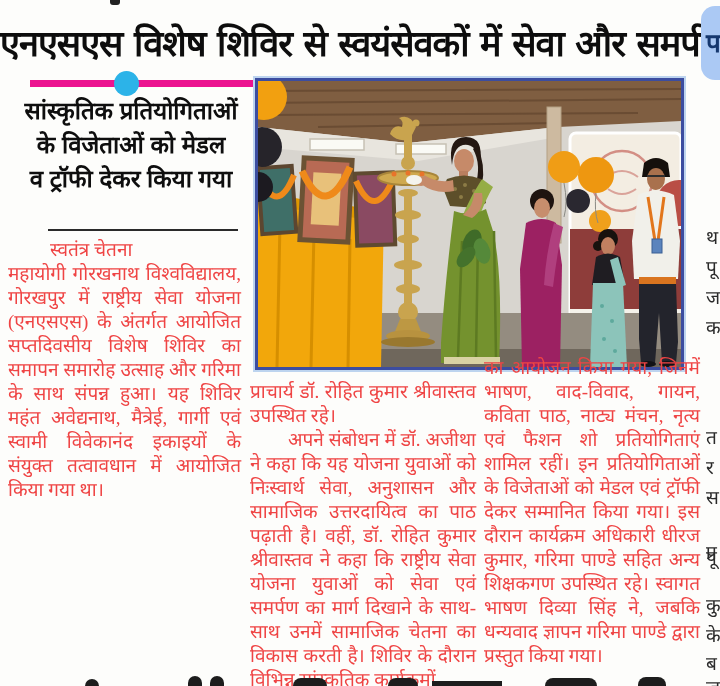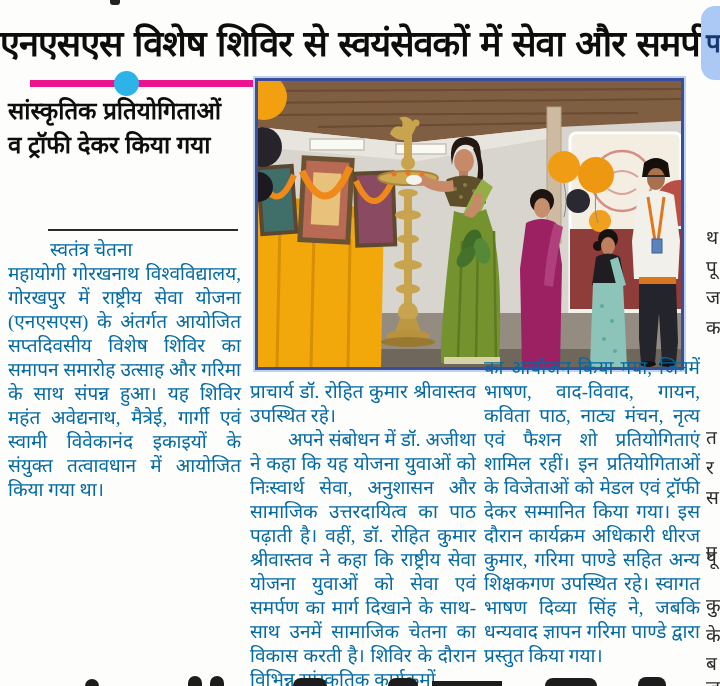--- a/index.html
+++ b/index.html
@@ -17,28 +17,28 @@
   
   .corner-tab{
     position:absolute;left:701px;top:6px;width:30px;height:74px;
     background:#abc9f4;border-radius:14px 0 0 14px;
   }
   .corner-tab span{position:absolute;left:5px;top:18px;font-size:26px;font-weight:700;color:#16386e;}
   
   .accent-bar{position:absolute;left:30px;top:80px;width:223px;height:7px;background:#ec1390;}
   .accent-dot{position:absolute;left:114px;top:71px;width:25px;height:25px;border-radius:50%;background:#2cb3e8;}
   .subheadline{
-    position:absolute;left:8px;top:94px;width:246px;text-align:left;
+    position:absolute;left:8px;top:94px;width:246px;text-align:center;
     font-size:24px;line-height:34px;font-weight:700;color:#0e0e0e;
   }
   .subheadline div{white-space:nowrap;}
   .col-rule{position:absolute;left:48px;top:229px;width:190px;height:2px;background:#2a2a2a;}
   
   .bodycol{
-    position:absolute;font-size:19px;line-height:24px;color:#0369a1;
+    position:absolute;font-size:19px;line-height:24px;color:#ef4444;
     text-align:justify;font-family:"Liberation Serif", serif;
   }
   .col1{left:8px;top:238px;width:233px;}
   .col2{left:250px;top:380px;width:226px;}
   .col3{left:484px;top:356px;width:216px;}
   .byline-line{white-space:nowrap;padding-left:42px;text-align:left;}
   .indent{text-indent:38px;}
   
   .photo{
     position:absolute;left:255px;top:78px;width:423px;height:286px;
@@ -72,20 +72,21 @@
 
   <div class="corner-tab">
     <span>प</span>
   </div>
 
   <div class="accent-bar"></div>
   <div class="accent-dot"></div>
 
   <div class="subheadline">
     <div>सांस्कृतिक प्रतियोगिताओं</div>
+    <div>के विजेताओं को मेडल</div>
     <div>व ट्रॉफी देकर किया गया</div>
   </div>
 
   <div class="col-rule"></div>
 
   <div class="bodycol col1">
     <div class="byline-line">स्वतंत्र चेतना</div>
     <div>महायोगी गोरखनाथ विश्वविद्यालय, गोरखपुर में राष्ट्रीय सेवा योजना (एनएसएस) के अंतर्गत आयोजित सप्तदिवसीय विशेष शिविर का समापन समारोह उत्साह और गरिमा के साथ संपन्न हुआ। यह शिविर महंत अवेद्यनाथ, मैत्रेई, गार्गी एवं स्वामी विवेकानंद इकाइयों के संयुक्त तत्वावधान में आयोजित किया गया था।</div>
   </div>
 

